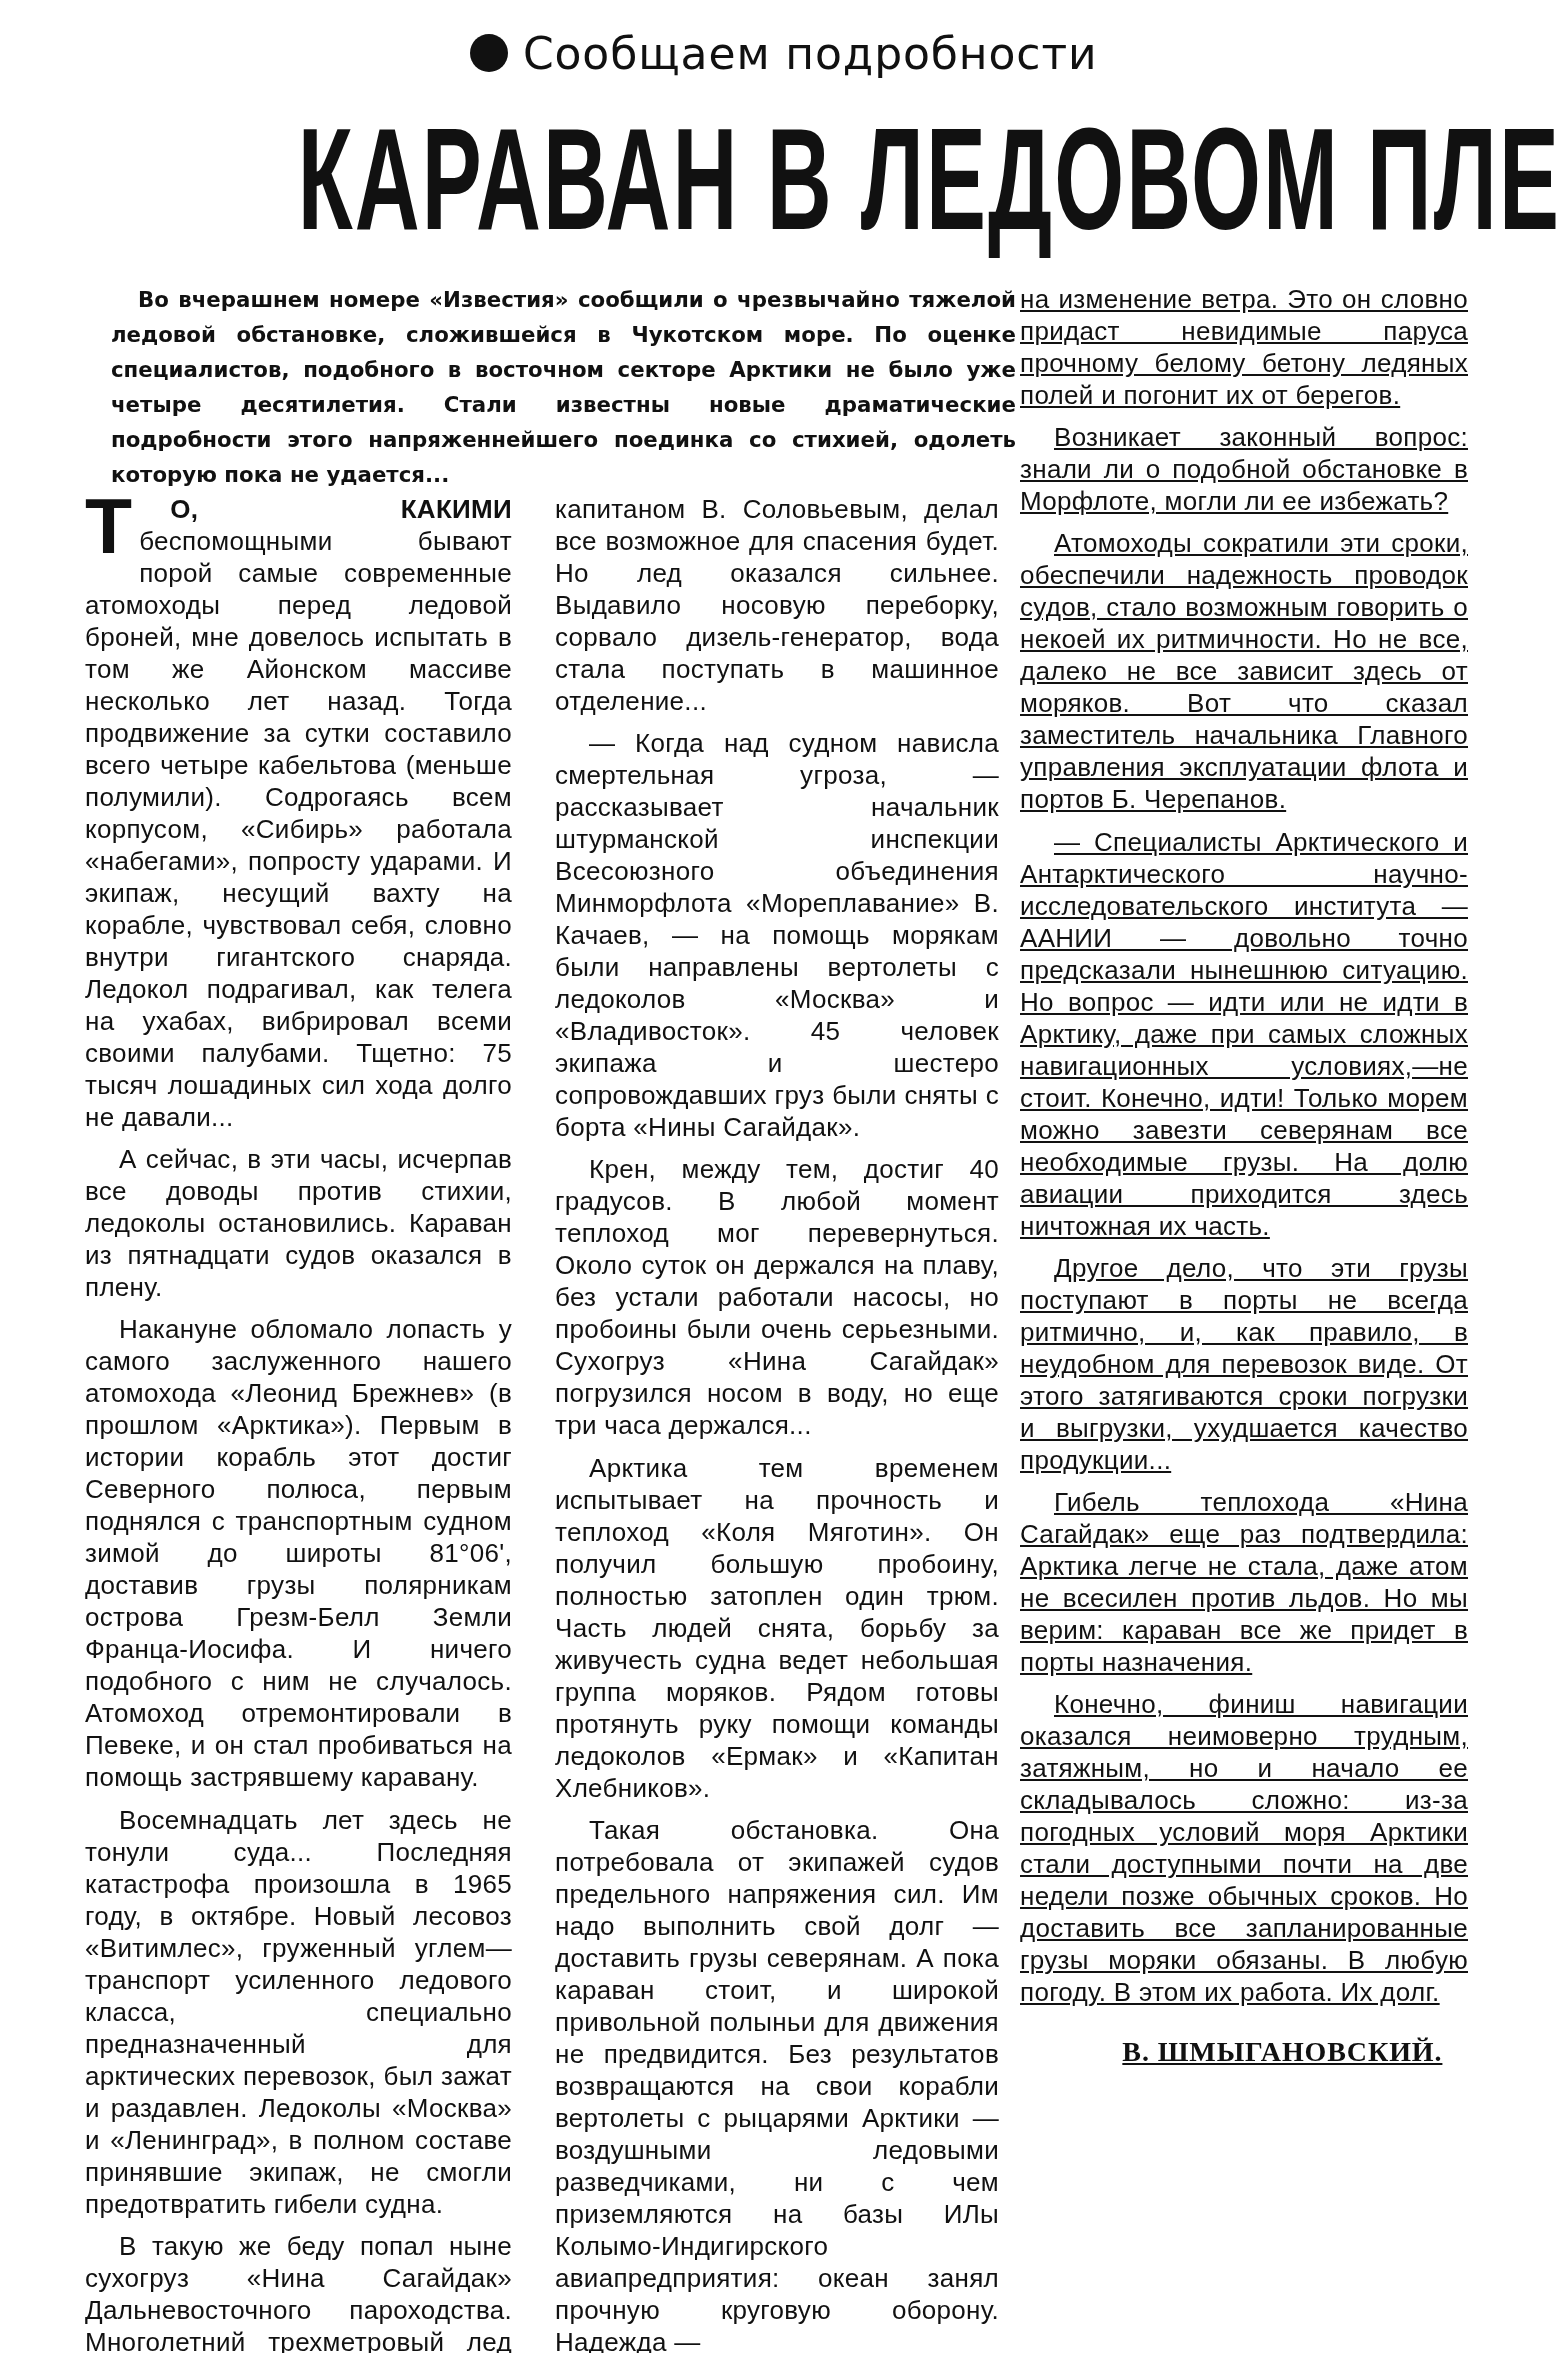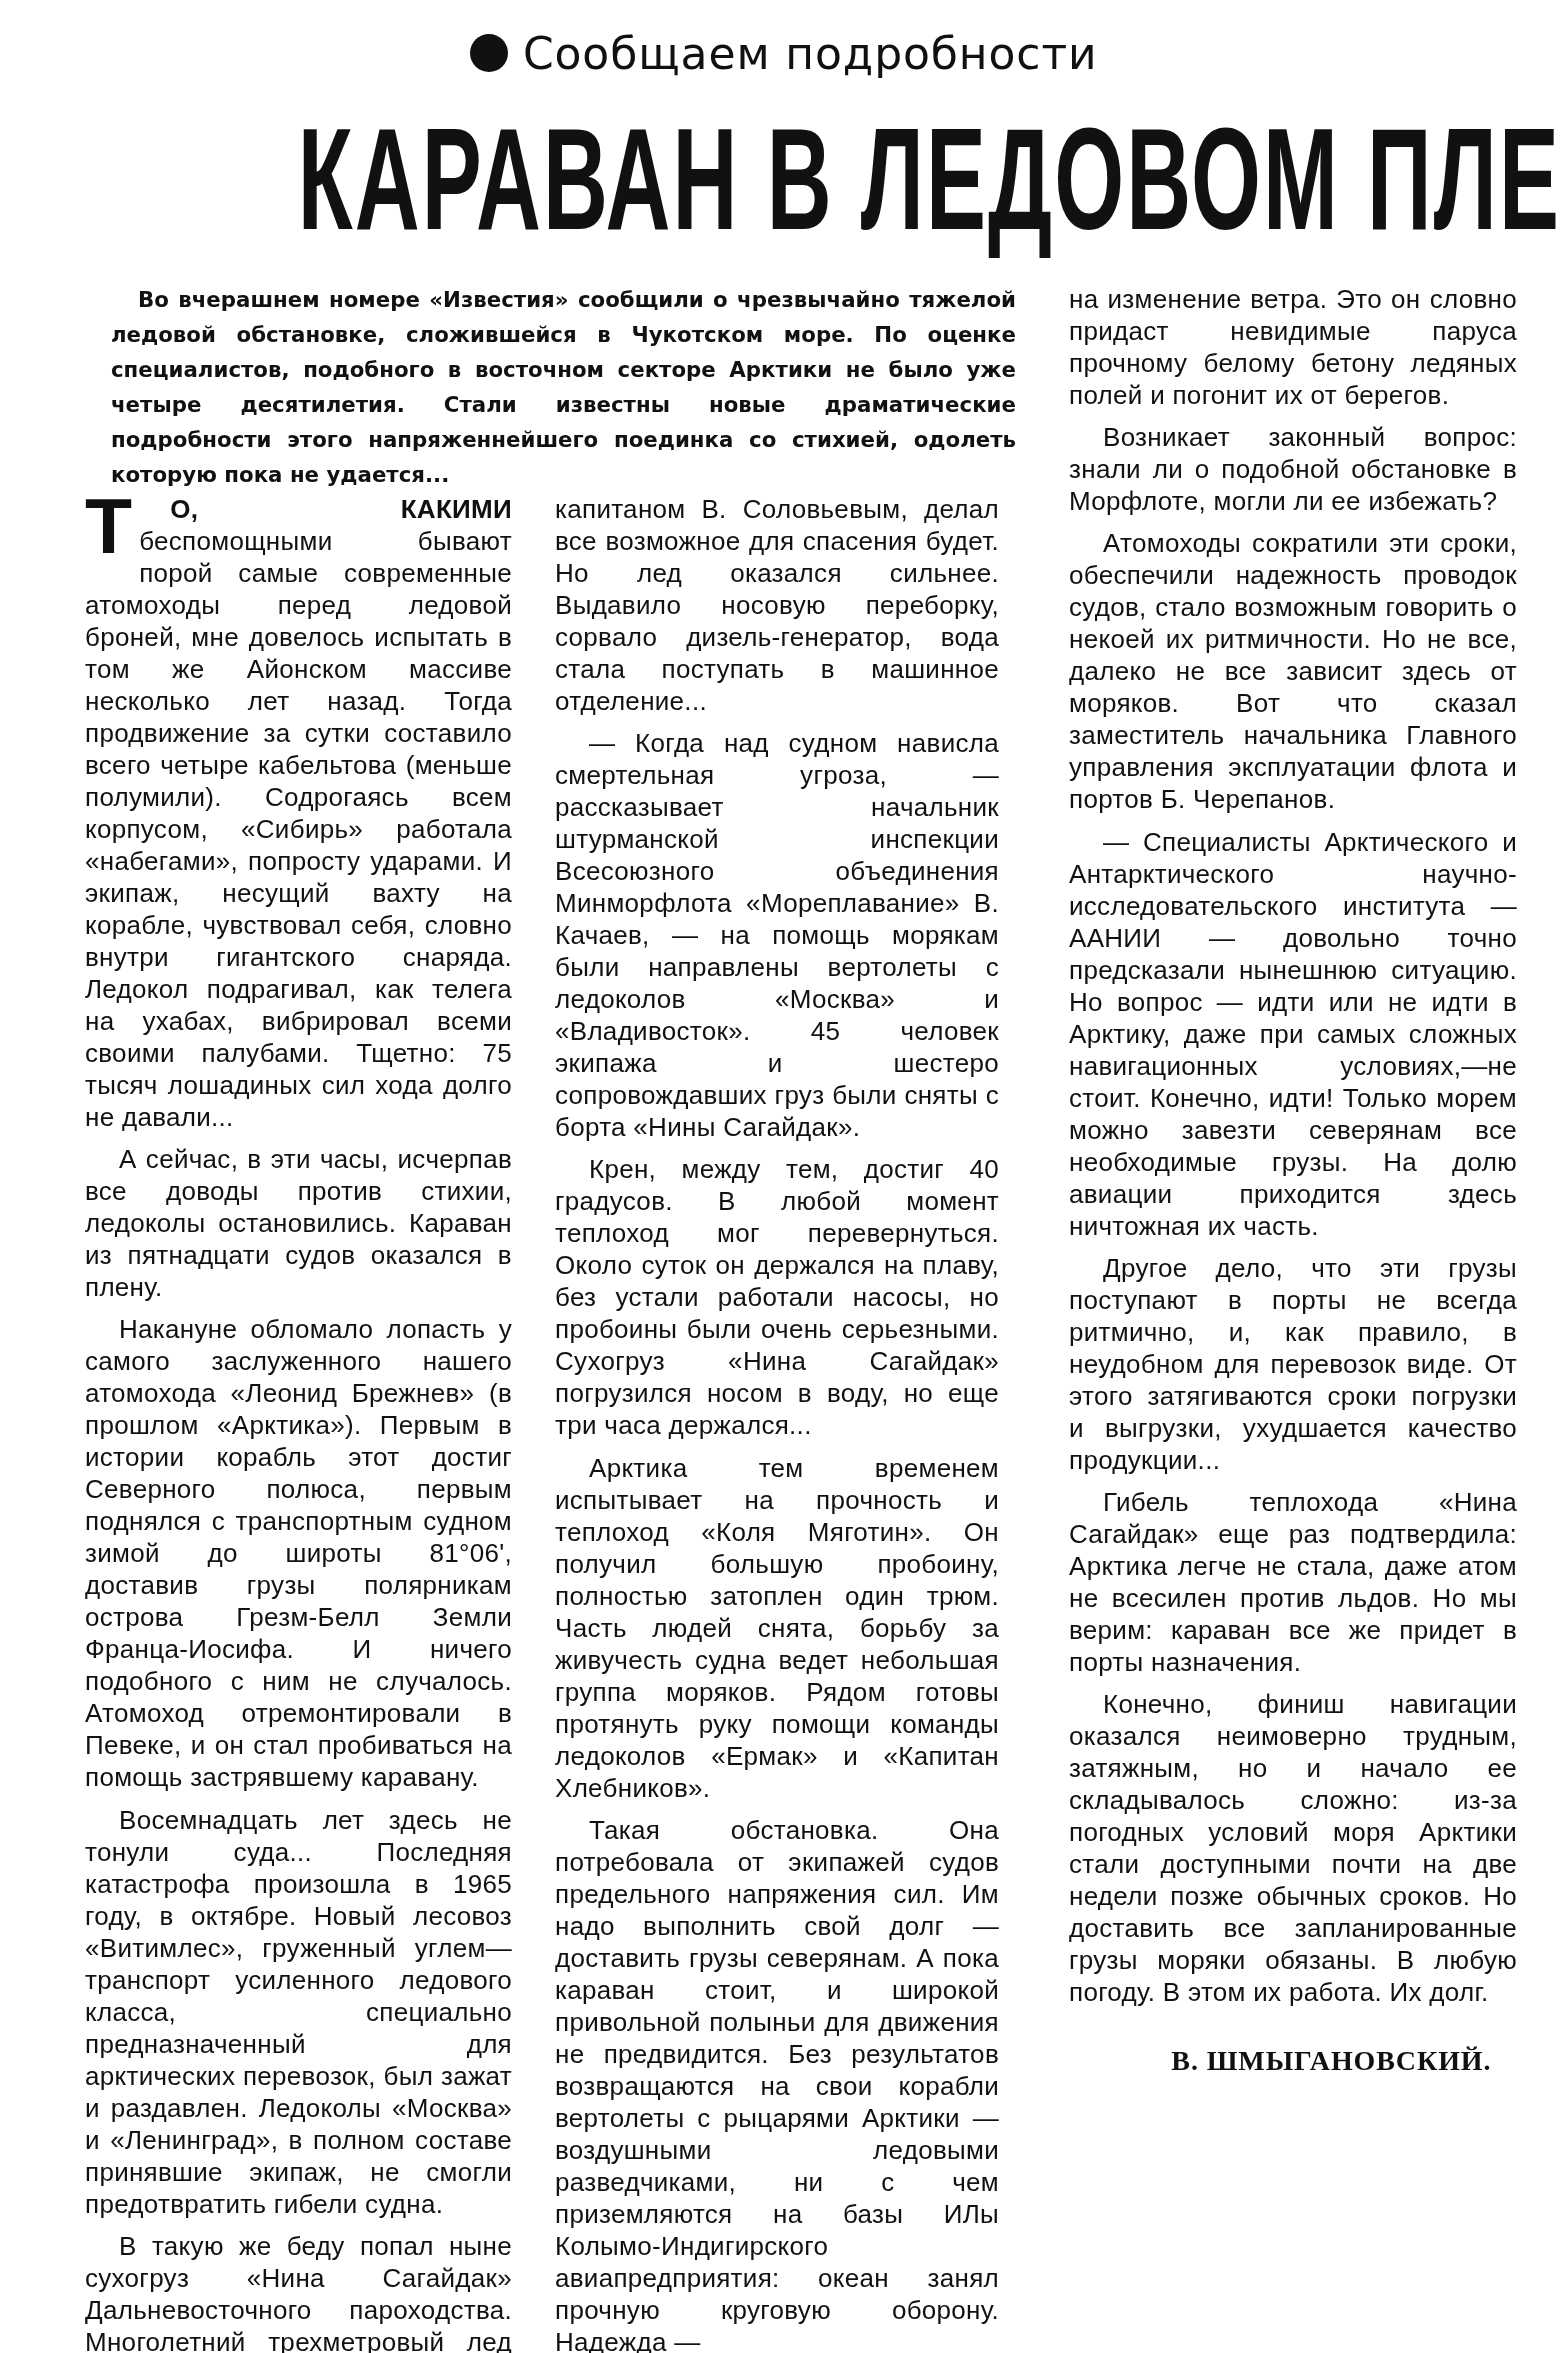--- a/index.html
+++ b/index.html
@@ -32,28 +32,28 @@
   }
   .col {
     position: absolute; font-family: "Liberation Sans", "DejaVu Sans", sans-serif;
     font-size: 26px; line-height: 32px; text-align: justify;
     letter-spacing: 0.3px;
   }
   .col p { margin: 0 0 10.2px 0; text-indent: 34px; }
   .col p.cont { text-indent: 0; }
   #col1 { left: 85px; top: 493px; width: 427px; }
   #col2 { left: 555px; top: 493px; width: 444px; }
-  #col3 { left: 1069px; top: 283px; width: 448px; }
+  #col3 { left: 1020px; top: 283px; width: 448px; text-decoration: underline; }
   .dropcap {
     float: left; font-size: 77px; line-height: 61px; font-weight: bold;
     margin: 3.4px 6.8px 0 0; font-family: "Liberation Sans", sans-serif;
   }
   .first-words { font-weight: bold; margin-left: 31px; }
   .signature {
-    margin-top: 37px; text-align: right; padding-right: 25.6px;
+    margin-top: 28px; text-align: right; padding-right: 25.6px;
     font-family: "Liberation Serif", "DejaVu Serif", serif; font-weight: bold;
     font-size: 28px; letter-spacing: 0.9px;
   }
 </style>
 </head>
 <body>
 
 <div class="rubric">
   <span class="bullet"></span><span>Сообщаем подробности</span>
 </div>

